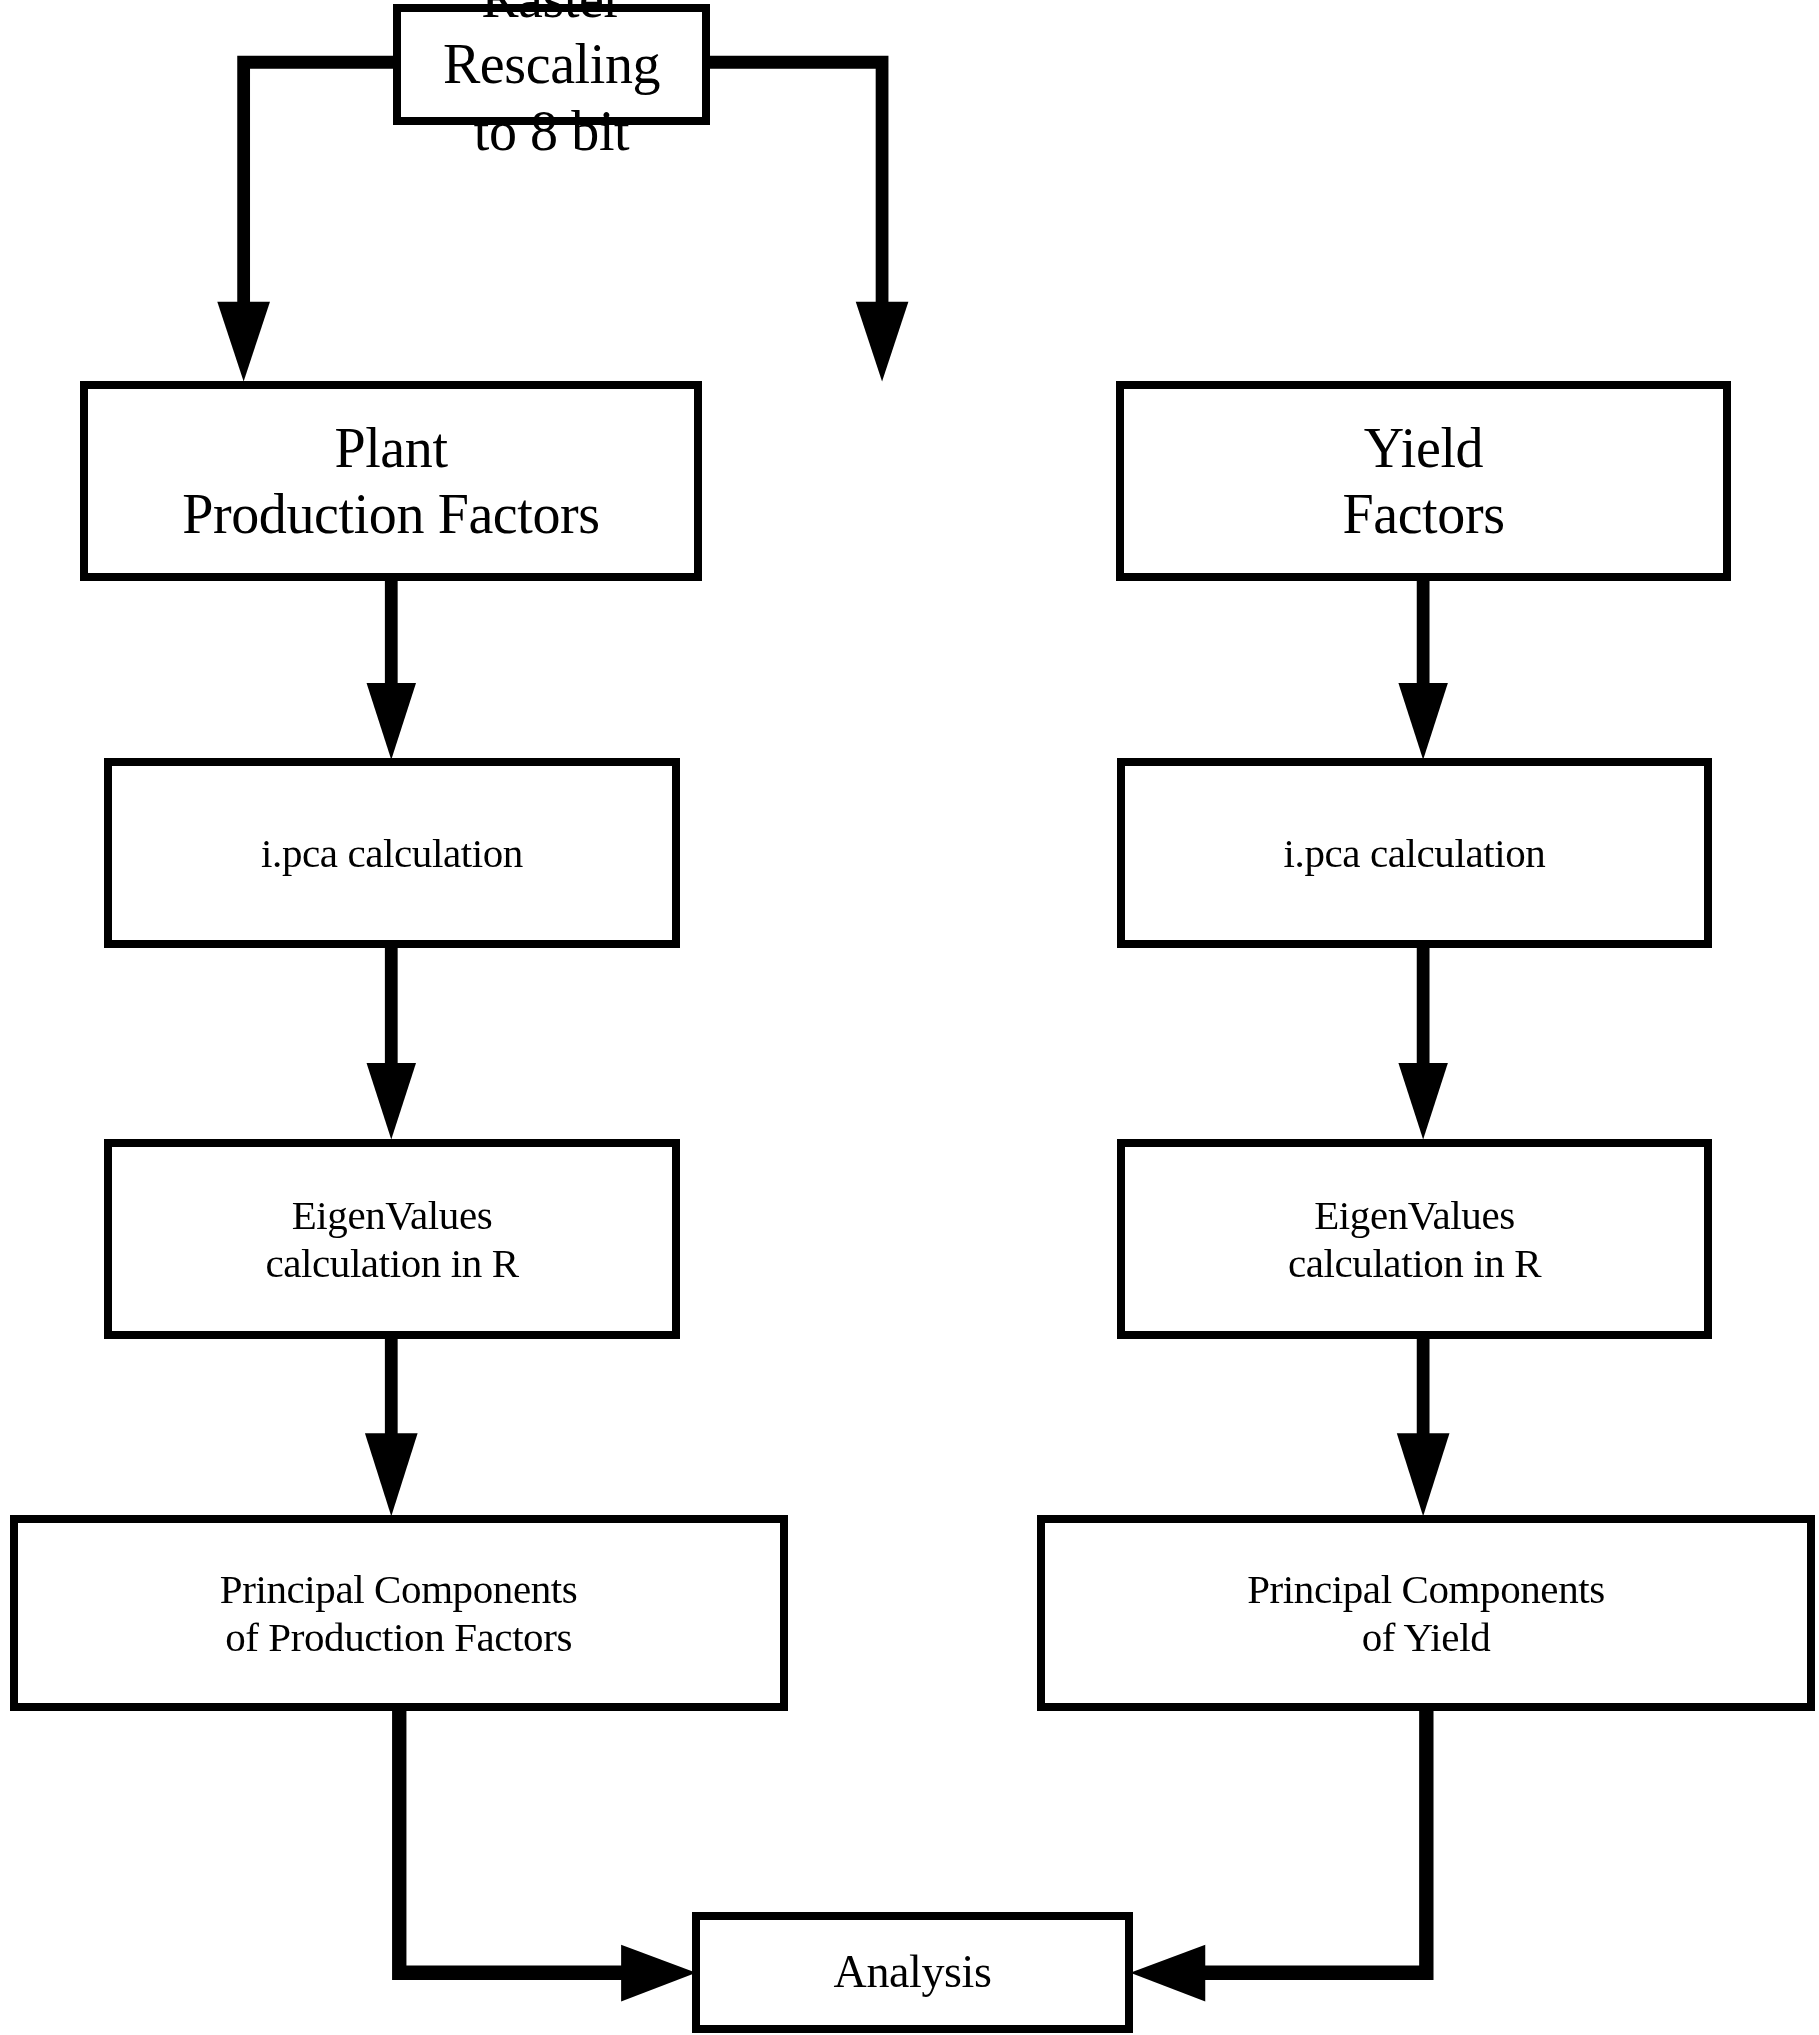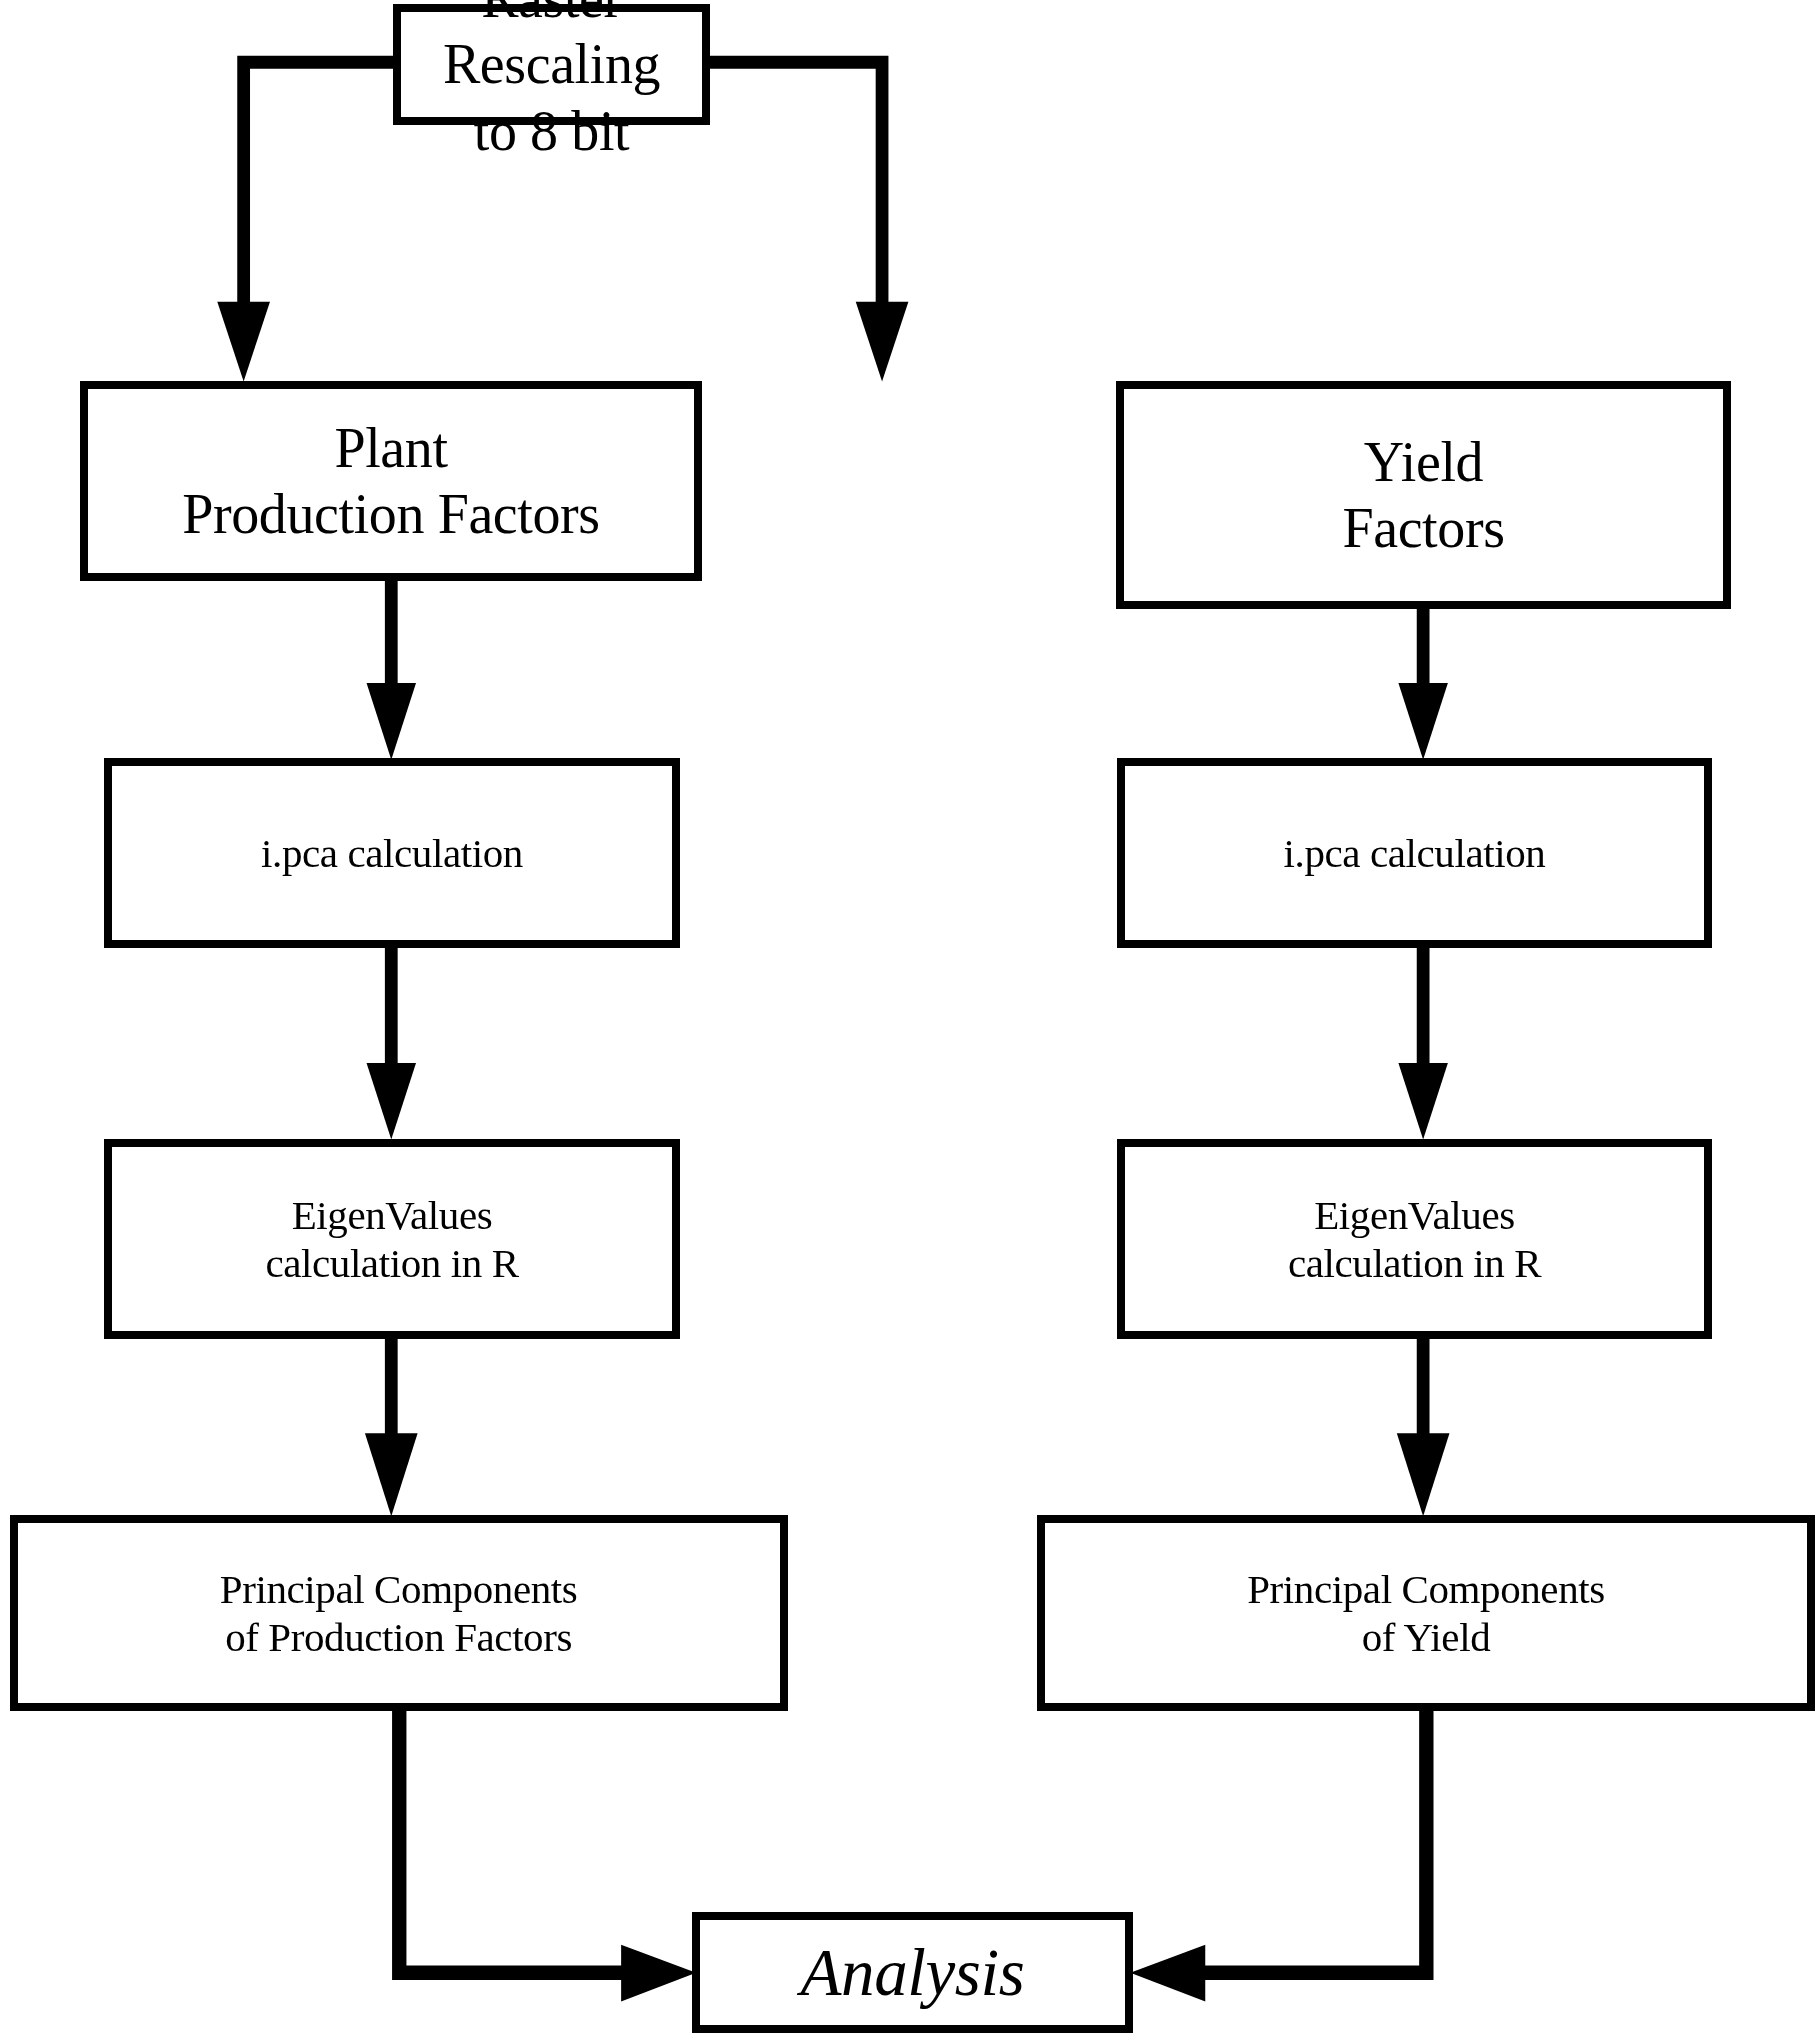--- a/index.html
+++ b/index.html
@@ -41,26 +41,26 @@
   .node-label {
     font-family: "Liberation Serif", "DejaVu Serif", serif;
     color: #000000;
     line-height: 1.18;
     white-space: pre-line;
     padding: 0 8px;
     letter-spacing: -0.4px;
   }
   .sz-xl { font-size: 56px; }
   .sz-lg { font-size: 41px; }
-  .sz-md { font-size: 67px; font-style: italic; }
+  .sz-md { font-size: 46px; }
 
   
   #node-raster   { left: 393px;  top: 4px;    width: 317px;  height: 121px; }
   #node-plant    { left: 80px;  top: 381px;  width: 622px;  height: 200px; }
-  #node-yield    { left: 1116px; top: 381px;  width: 615px;  height: 228px; }
+  #node-yield    { left: 1116px; top: 381px;  width: 615px;  height: 200px; }
   #node-pca-l    { left: 104px;  top: 758px;  width: 576px;  height: 190px; }
   #node-pca-r    { left: 1117px; top: 758px;  width: 595px;  height: 190px; }
   #node-eigen-l  { left: 104px;  top: 1139px; width: 576px;  height: 200px; }
   #node-eigen-r  { left: 1117px; top: 1139px; width: 595px;  height: 200px; }
   #node-pc-l     { left: 9.6px;   top: 1515px; width: 778px;  height: 196px; }
   #node-pc-r     { left: 1037px; top: 1515px; width: 778px;  height: 196px; }
   #node-analysis { left: 692px;  top: 1912px; width: 441px;  height: 121px; }
 </style>
 </head>
 <body>

